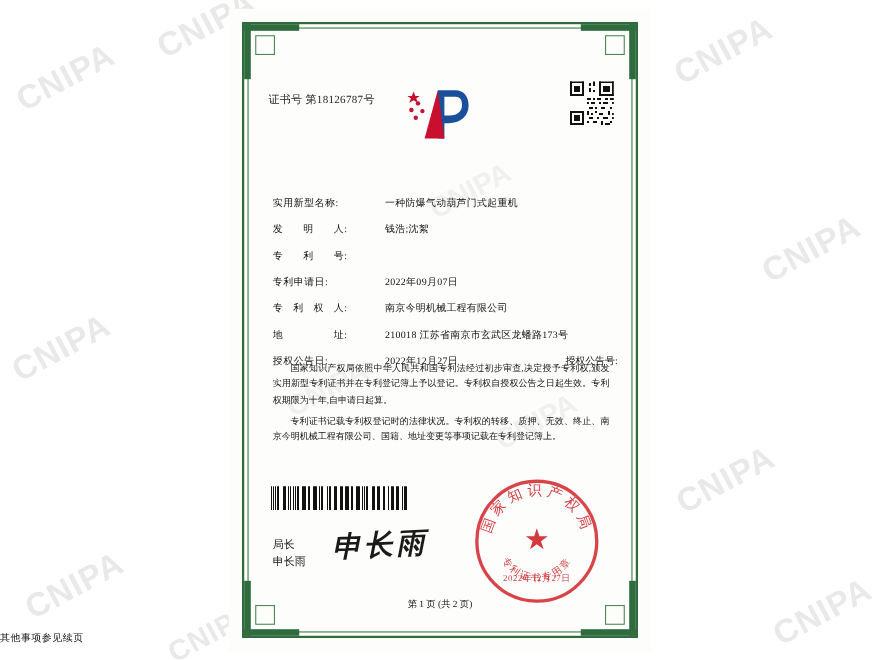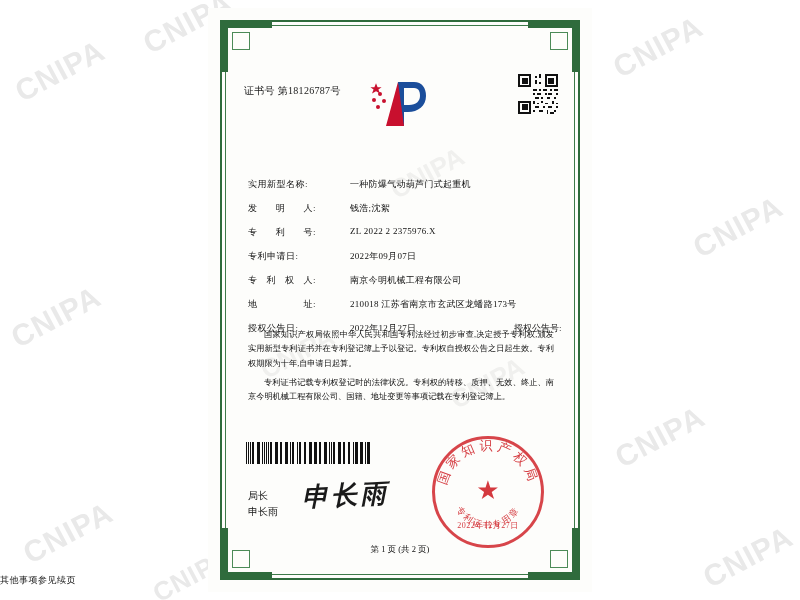--- a/index.html
+++ b/index.html
@@ -404,21 +404,20 @@
             <span>人:</span>
           </div>
           <div class="field-value">钱浩;沈絮</div>
         </div>
         <div class="field-row">
           <div class="field-label spaced">
             <span>专</span>
             <span>利</span>
             <span>号:</span>
           </div>
-          <div class="field-value">ZL 2022 2 2375976.X</div>
         </div>
         <div class="field-row">
           <div class="field-label">专利申请日:</div>
           <div class="field-value">2022年09月07日</div>
         </div>
         <div class="field-row">
           <div class="field-label spaced">
             <span>专</span>
             <span>利</span>
             <span>权</span>

